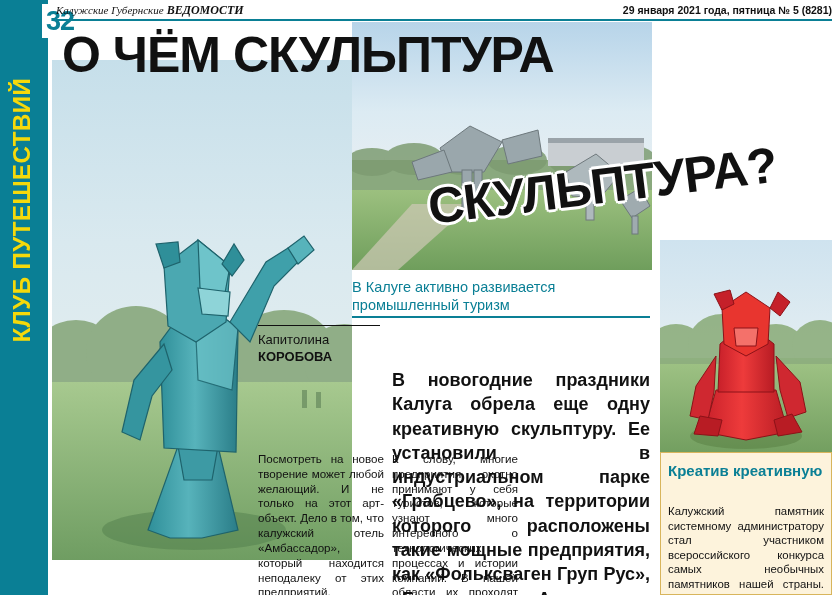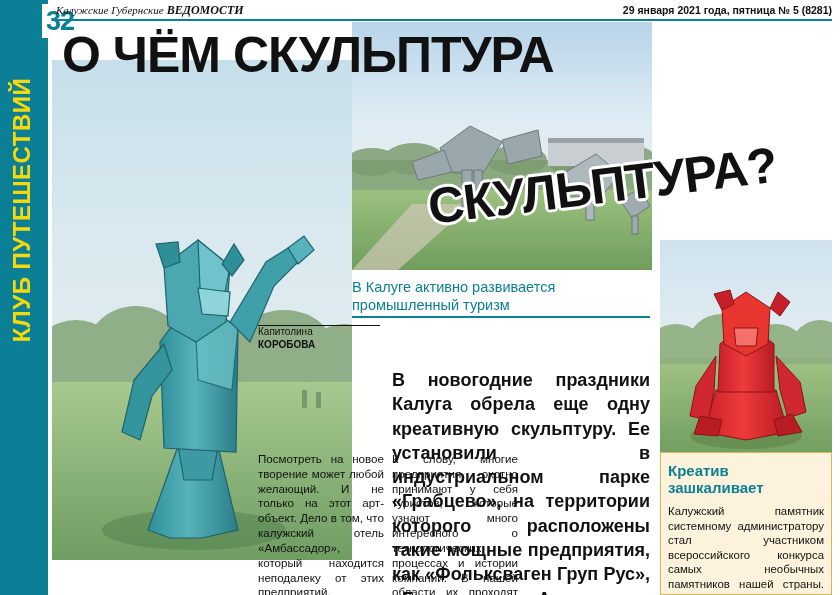--- a/index.html
+++ b/index.html
@@ -155,23 +155,23 @@
   .deck-rule {
     position: absolute;
     left: 352px; top: 316px;
     width: 298px; height: 2px;
     background: #0a7f95;
   }
 
   
   .byline {
     position: absolute;
-    left: 258px; top: 325px;
+    left: 258px; top: 332px;
     width: 122px;
-    font-size: 10px;
+    font-size: 13px;
     color: #111;
     line-height: 1.3;
   }
   .byline .ln { font-weight: bold; }
   .byline-rule {
     position: absolute;
     left: 258px; top: 325px;
     width: 122px; height: 1px;
     background: #111;
   }
@@ -415,16 +415,16 @@
     <div class="ln">КОРОБОВА</div>
   </div>
 
   <div class="lead">В новогодние праздники Калуга обрела еще одну креативную скульптуру. Ее установили в индустриальном парке «Грабцево», на территории которого расположены такие мощные предприятия, как «Фольксваген Груп Рус», «Бентелер Аутомотив», «Ново Нордиск Продакшн Саппорт», «Фуяо Стекло Рус», концерн «Берлин-Фарма» и другие.</div>
 
   <div class="col" id="col-1">Посмотреть на новое творение может любой желающий. И не только на этот арт-объект. Дело в том, что калужский отель «Амбассадор», который находится неподалеку от этих предприятий, совместно с туристическими организациями города разработал арт-маршрут «Искусство от промышленности». Тема экскурсий - переработка и полезное использование вторичного сырья от предприятий региона в творче-</div>
   <div class="col" id="col-2">К слову, многие предприятия охотно принимают у себя туристов, которые узнают много интересного о технологических процессах и истории компаний. В нашей области их проходят экскурсии на кондитерскую фабрику «Фруже», молочную ферму «ЭкоНива», музей бумаги «Бузеон». Большой интерес вызывают туры на Обнинскую АЭС. Для учащихся школ регулярно проводятся экскурсии в ООО</div>
   <div class="col" id="col-3"></div>
 
   <div class="sidebar-box"></div>
-  <div class="sidebar-title">Креатив зашкаливает</div>
+  <div class="sidebar-title">Креатив креативную</div>
   <div class="sidebar-text">Калужский памятник системному администратору стал участником всероссийского конкурса самых необычных памятников нашей страны. Его организовал и провел единый сервис путешествий Ту-Ту.ру.</div>
 
 </div>
 
 </body></html>

